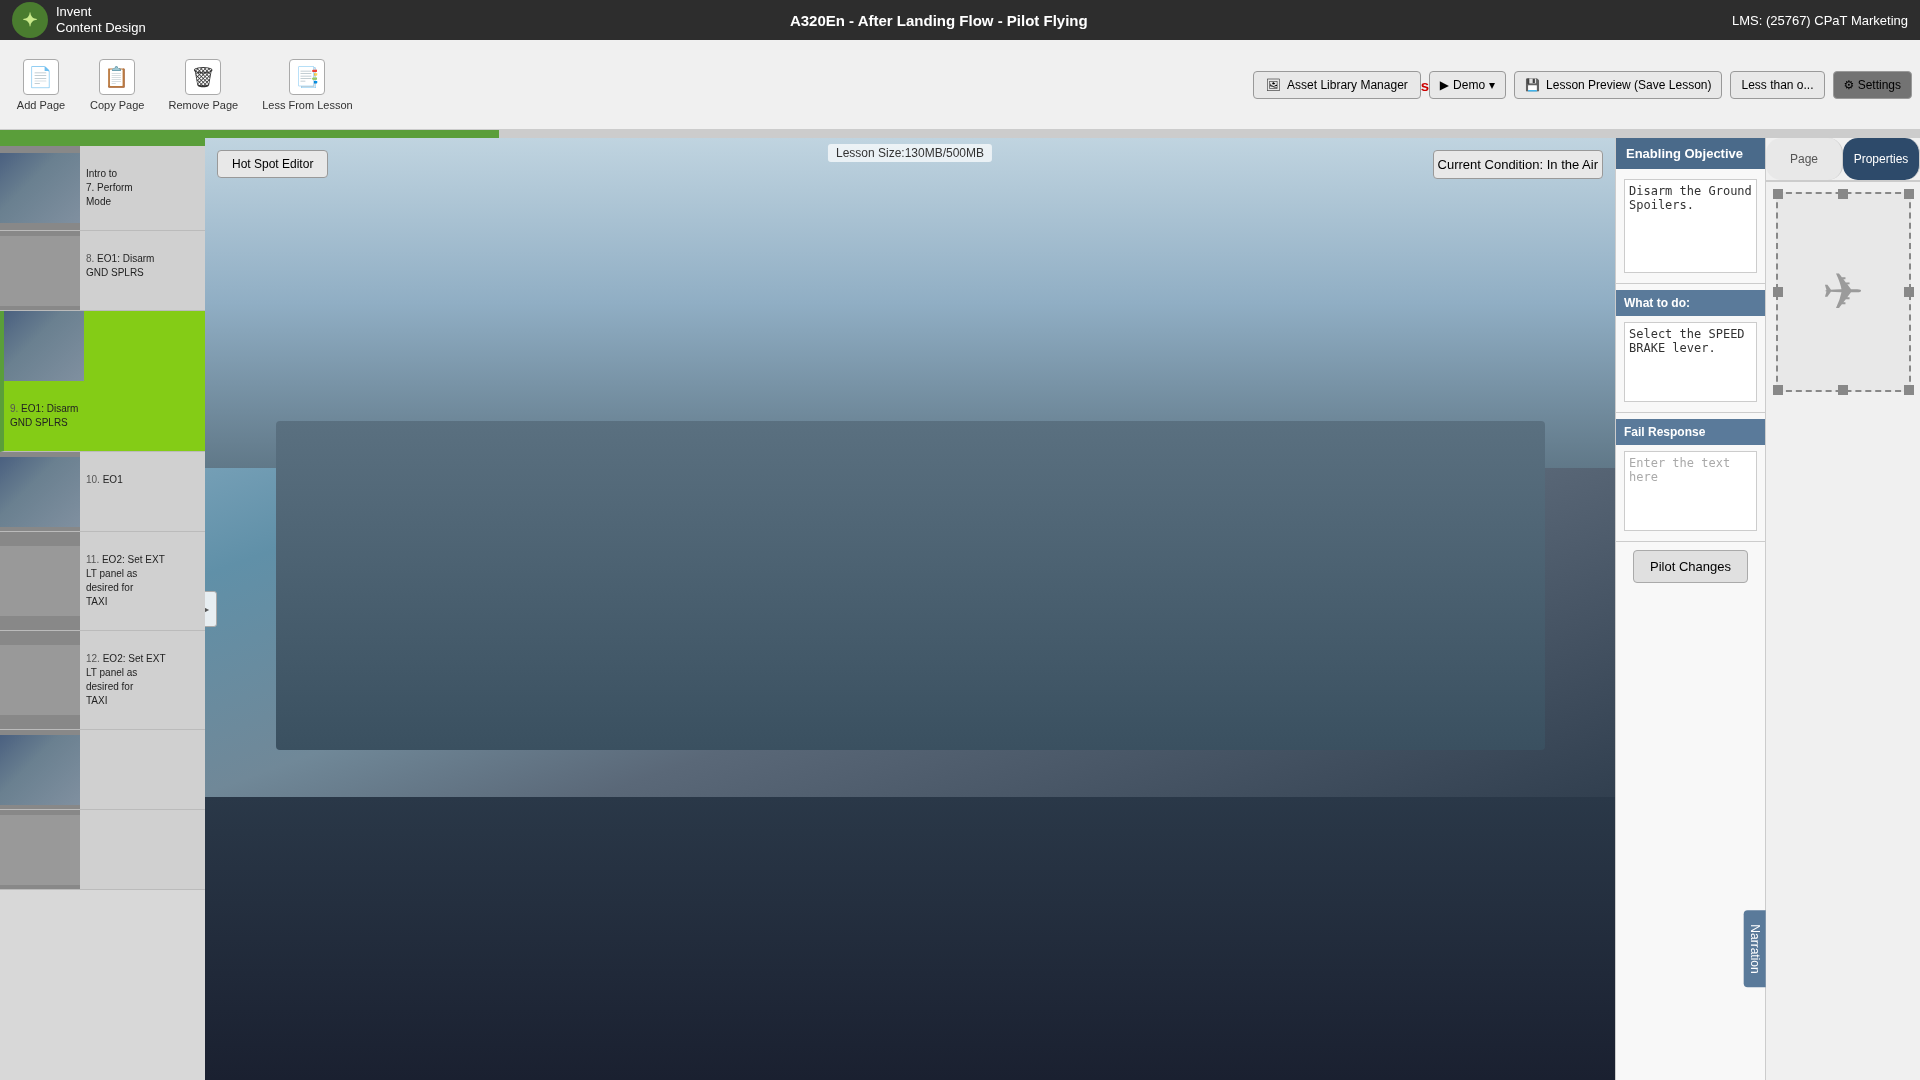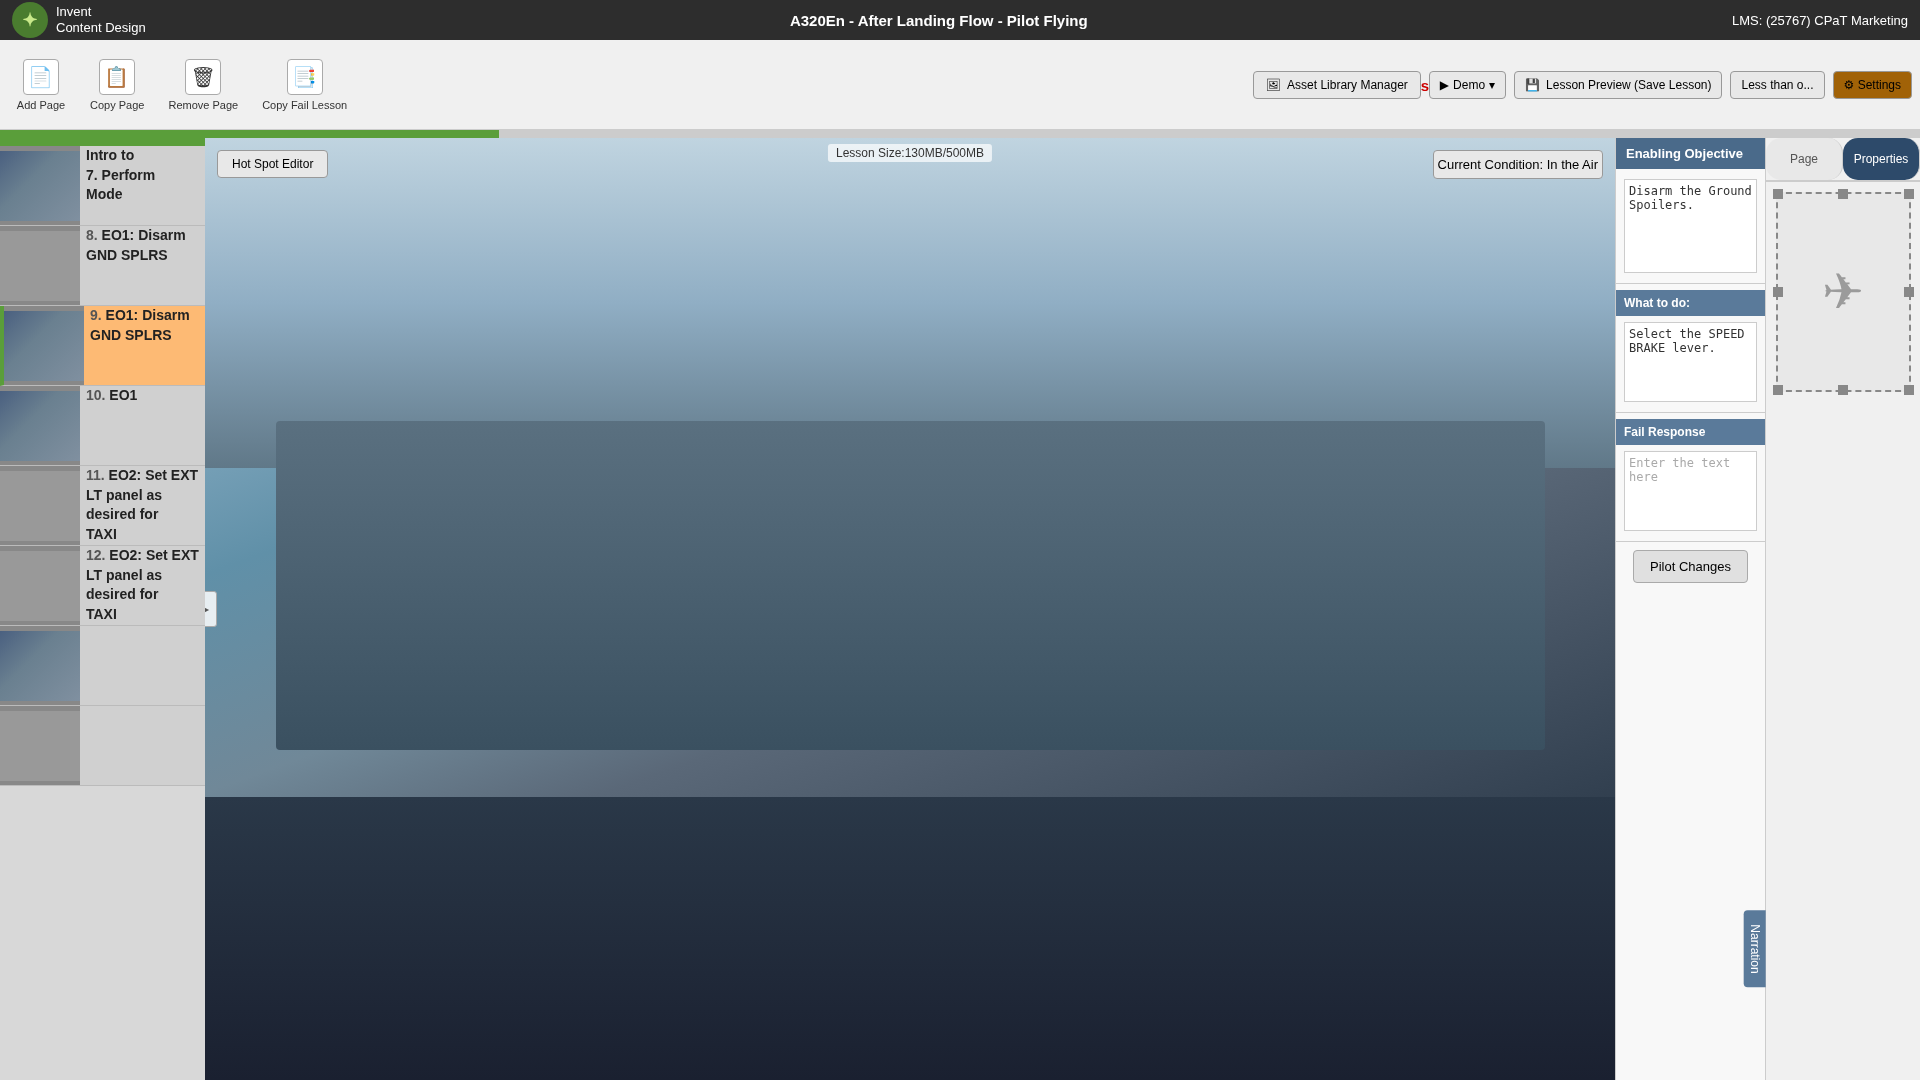--- a/index.html
+++ b/index.html
@@ -109,21 +109,21 @@
     .preview-btn {
       background: #e8e8e8;
       border: 1px solid #999;
       border-radius: 4px;
       padding: 6px 10px;
       font-size: 12px;
       cursor: pointer;
       display: flex; align-items: center; gap: 6px;
     }
     .settings-btn {
-      background: #a16207;
+      background: #737373;
       border: 1px solid #999;
       border-radius: 4px;
       padding: 6px 10px;
       font-size: 12px;
       cursor: pointer;
     }
 
     
     #progress-bar-container {
       height: 8px;
@@ -150,48 +150,48 @@
     }
     .sidebar-item {
       display: flex;
       align-items: stretch;
       border-bottom: 1px solid #bbb;
       cursor: pointer;
       background: #d0d0d0;
       min-height: 80px;
     }
     .sidebar-item.active {
-      background: #fdba74;
+      background: #84cc16;
       border-left: 4px solid #5a9e3a;
+      flex-direction: column;
     }
     .sidebar-thumb {
       width: 80px;
       min-height: 70px;
       background: #888;
       flex-shrink: 0;
       display: flex; align-items: center; justify-content: center;
       overflow: hidden;
     }
     .sidebar-thumb .thumb-cockpit {
       width: 80px; height: 70px;
       background: linear-gradient(135deg, #4a6080 0%, #6a8090 40%, #8090a0 100%);
       display: flex; align-items: center; justify-content: center;
       font-size: 10px; color: #ccc;
     }
     .sidebar-thumb .thumb-gray {
       width: 80px; height: 70px;
       background: #999;
     }
     .sidebar-label {
-      padding: 0 6px;
-      font-size: 14px;
+      padding: 21px 6px;
+      font-size: 10px;
       color: #222;
       line-height: 1.4;
       flex: 1;
-      font-weight: bold;
     }
     .sidebar-label .num {
       color: #555;
     }
 
     
     #canvas-area {
       flex: 1;
       background: #555;
       position: relative;
@@ -424,21 +424,21 @@
   <div class="toolbar-btn">
     <div class="icon-box">📋</div>
     <span>Copy Page</span>
   </div>
   <div class="toolbar-btn">
     <div class="icon-box">🗑</div>
     <span>Remove Page</span>
   </div>
   <div class="toolbar-btn">
     <div class="icon-box">📑</div>
-    <span>Copy Fail Lesson</span>
+    <span>Less From Lesson</span>
   </div>
 
   <div class="save-success">save success</div>
 
   <div id="toolbar-right-buttons">
     <div class="asset-lib-btn">
       <span>🖼</span>
       <span>Asset Library Manager</span>
     </div>
     <div class="demo-btn">

